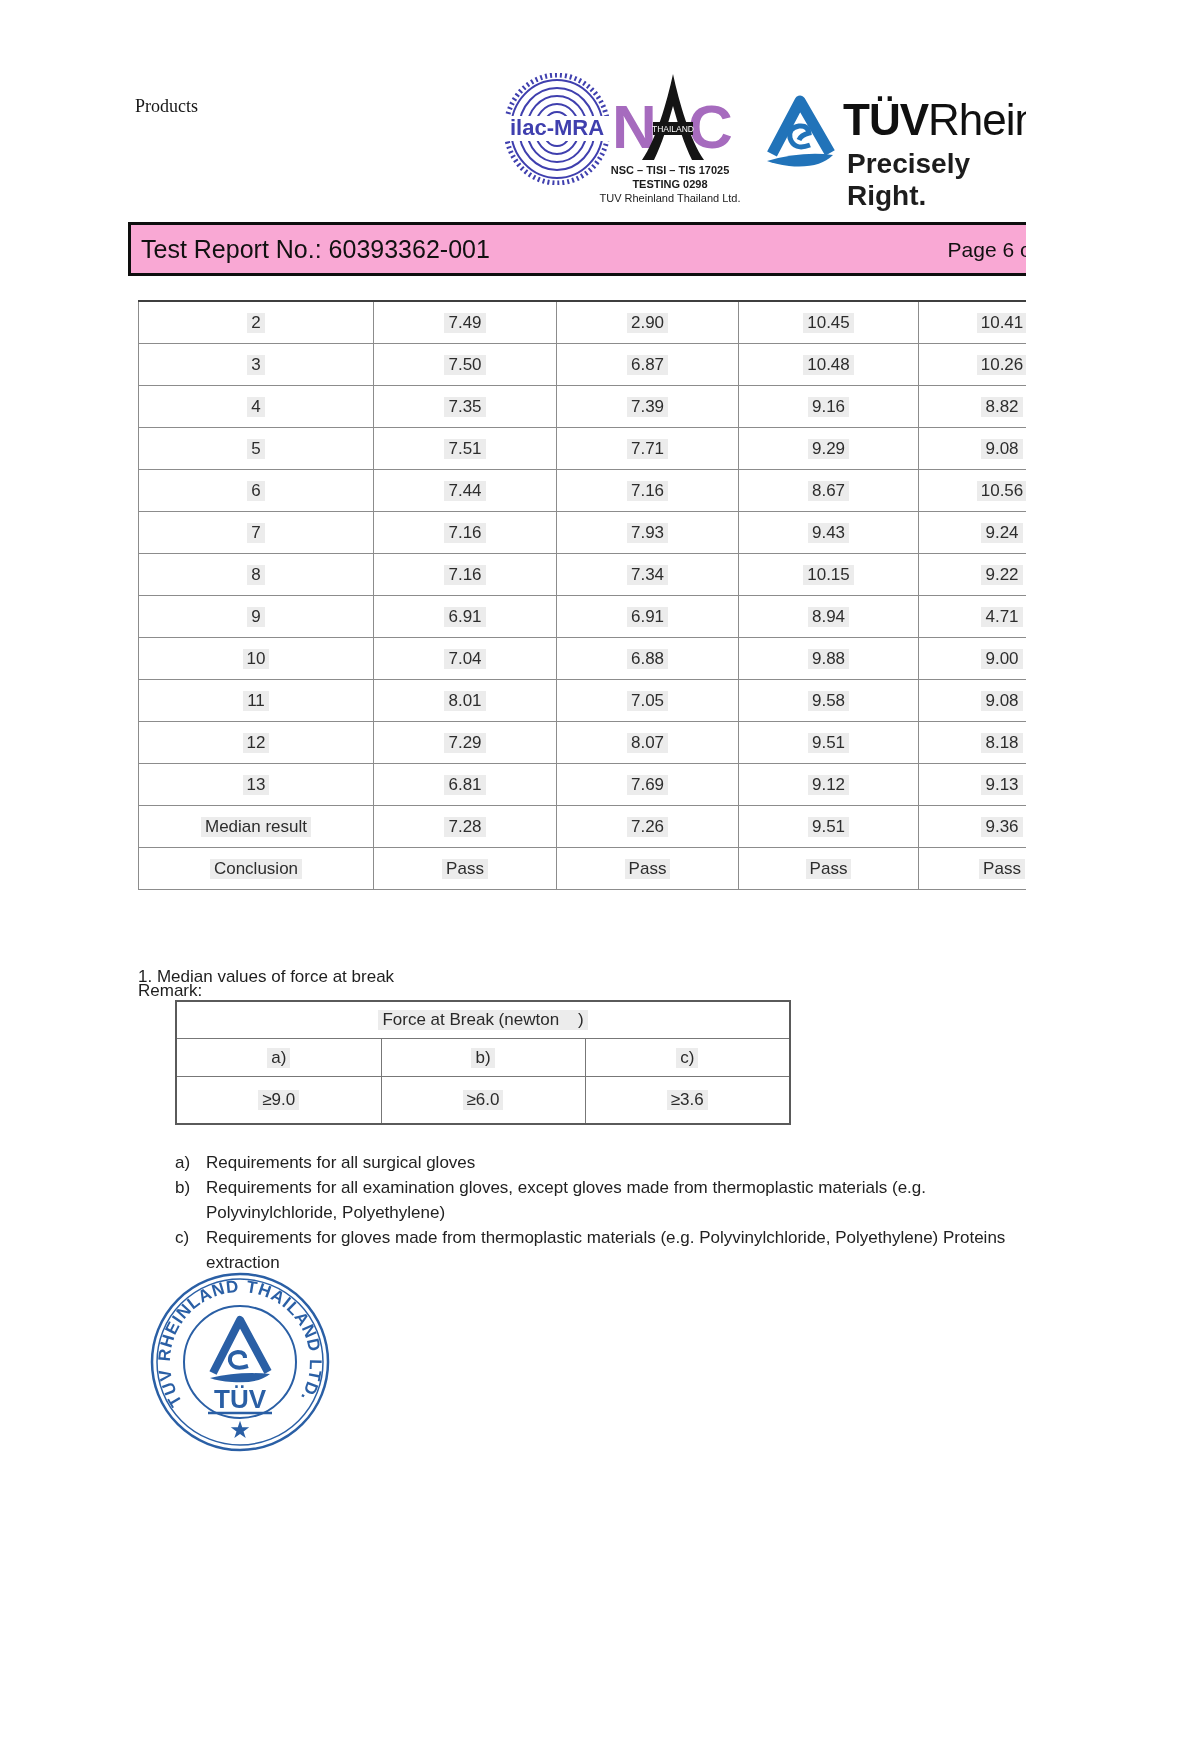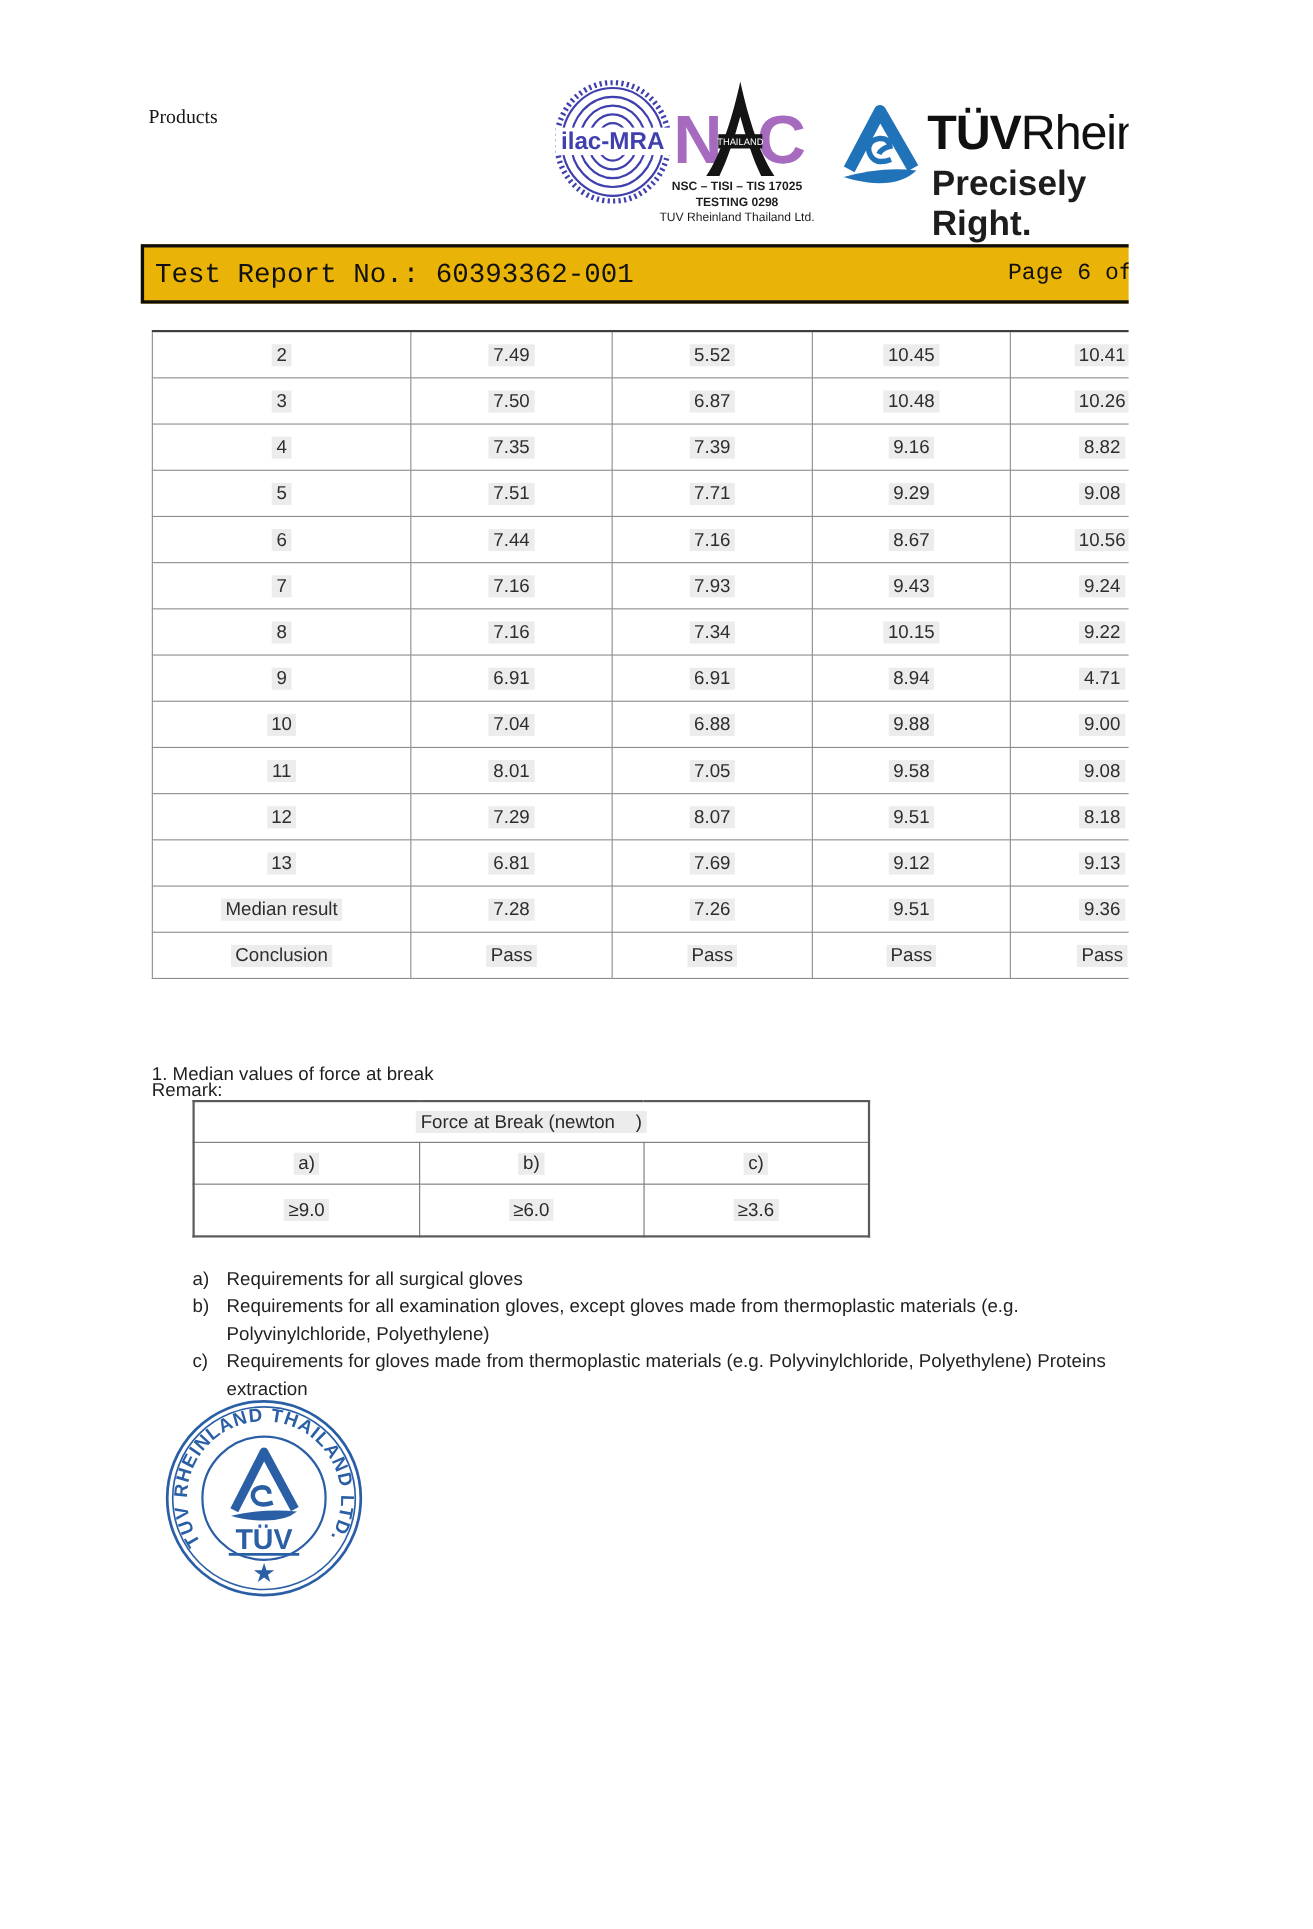--- a/index.html
+++ b/index.html
@@ -9,27 +9,27 @@
   }
   .abs { position:absolute; }
 
   
   .products { left:135px; top:96px; font-family:"Liberation Serif", serif; font-size:18px; color:#161616; }
   .nac-lines { left:590px; top:163px; width:160px; text-align:center; font-size:11px; color:#1c1c1c; line-height:14px; }
   .nac-lines .b { font-weight:bold; }
   .tuv-word { left:843px; top:94px; font-size:44px; color:#101010; letter-spacing:-1px; white-space:nowrap; }
   .tuv-word b { font-weight:bold; }
   .tuv-word sup { font-size:14px; vertical-align:28px; letter-spacing:0; }
-  .tuv-tag { left:847px; top:148px; font-size:32px; font-weight:bold; color:#1d1d1d; }
+  .tuv-tag { left:847px; top:148px; font-size:28px; font-weight:bold; color:#1d1d1d; }
 
   
   .report-bar {
     left:128px; top:222px; width:1036px; height:48px;
-    border:3px solid #0e0e0e; background:#eab308;
-    font-family:Liberation Mono, monospace;
+    border:3px solid #0e0e0e; background:#f9a8d4;
+    font-family:Liberation Sans, sans-serif;
   }
   .report-title { position:absolute; left:10px; top:10px; font-size:25px; color:#111; }
   .report-page  { position:absolute; right:112px; top:13px; font-size:21px; color:#111; }
 
   
   .results-table {
     left:138px; top:300px; width:947px;
     border-collapse:collapse; table-layout:fixed;
     border-top:2px solid #3f3f3f;
   }
@@ -128,21 +128,21 @@
       <col style="width:235px">
         <col style="width:183px">
         <col style="width:182px">
         <col style="width:180px">
         <col style="width:167px">
     </colgroup>
     <tbody>
         <tr>
           <td><span class="hl">2</span></td>
           <td><span class="hl">7.49</span></td>
-          <td><span class="hl">5.52</span></td>
+          <td><span class="hl">2.90</span></td>
           <td><span class="hl">10.45</span></td>
           <td><span class="hl">10.41</span></td>
         </tr>
         <tr>
           <td><span class="hl">3</span></td>
           <td><span class="hl">7.50</span></td>
           <td><span class="hl">6.87</span></td>
           <td><span class="hl">10.48</span></td>
           <td><span class="hl">10.26</span></td>
         </tr>

